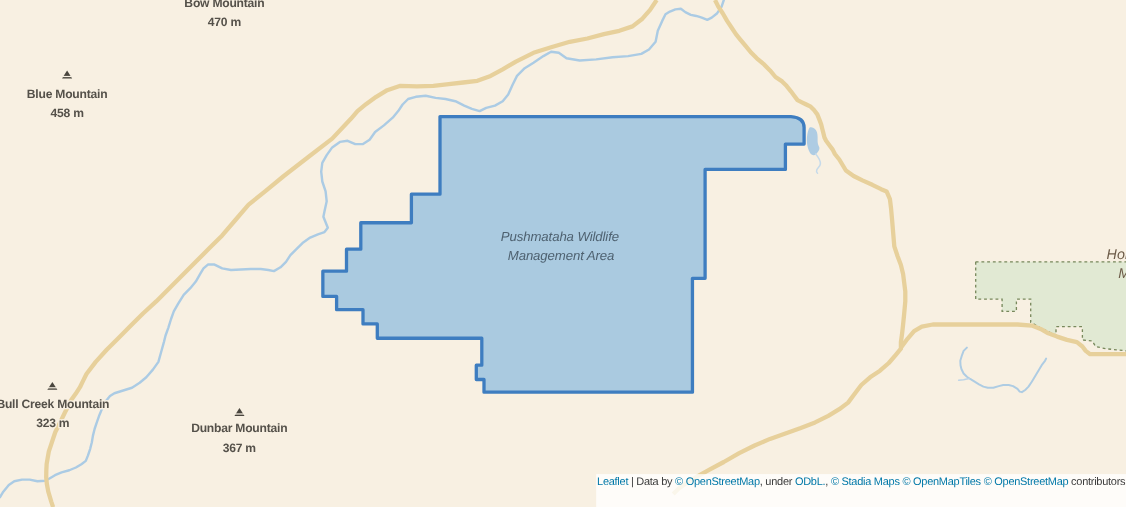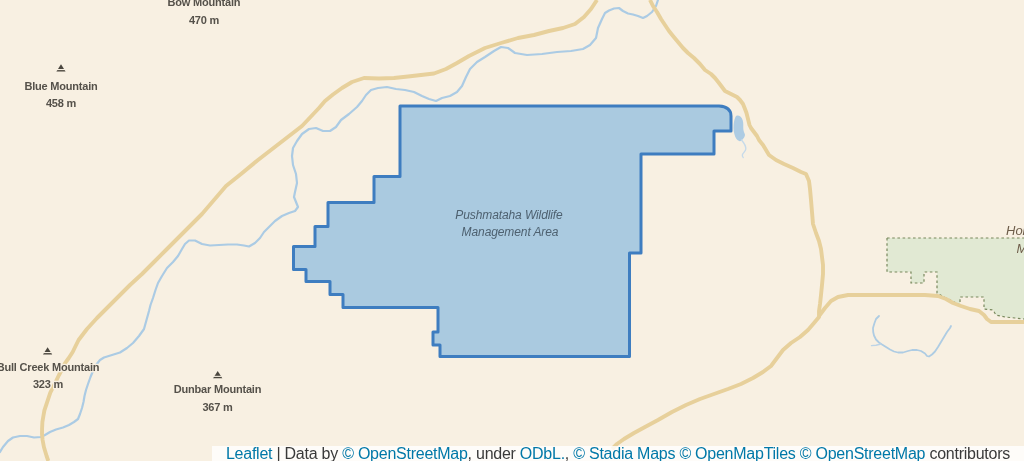--- a/index.html
+++ b/index.html
@@ -1,19 +1,19 @@
 <!DOCTYPE html>
 <html><head>
 <meta charset="utf-8">
 <style>
   html,body{margin:0;padding:0;width:1024px;height:461px;overflow:hidden;background:#f8f0e2;}
   .wrap{position:relative;width:1024px;height:461px;font-family:"Liberation Sans",sans-serif;}
   svg{position:absolute;left:0;top:0;}
-  .attrib{position:absolute;right:0;bottom:0;height:15px;line-height:15.5px;background:rgba(255,255,255,0.8);
-    padding:0 14px;font-size:16px;letter-spacing:-0.25px;color:#3a3a3a;white-space:nowrap;}
+  .attrib{position:absolute;right:0;bottom:0;height:30px;line-height:15.5px;background:rgba(255,255,255,0.8);
+    padding:0 1px;font-size:10px;letter-spacing:-0.25px;color:#3a3a3a;white-space:nowrap;}
   .attrib a{color:#0078A8;text-decoration:none;}
 </style>
 </head>
 <body>
 <div class="wrap">
 <svg width="1024" height="461" viewBox="0 0 1024 461" xmlns="http://www.w3.org/2000/svg">
 
   <rect x="0" y="0" width="1024" height="461" fill="#f8f0e2"></rect>
 
   <path d="M887,238 L1024,238 L1024,319 L1015,318 L1005,317 L996,315 L993,310 L984,309 L984,297 L960,297 L960,305 L952,301 L944,297 L937,293 L937,272 L924,272 L924,283 L911,283 L911,272 L887,272 Z" fill="#e1e9d3"></path>

